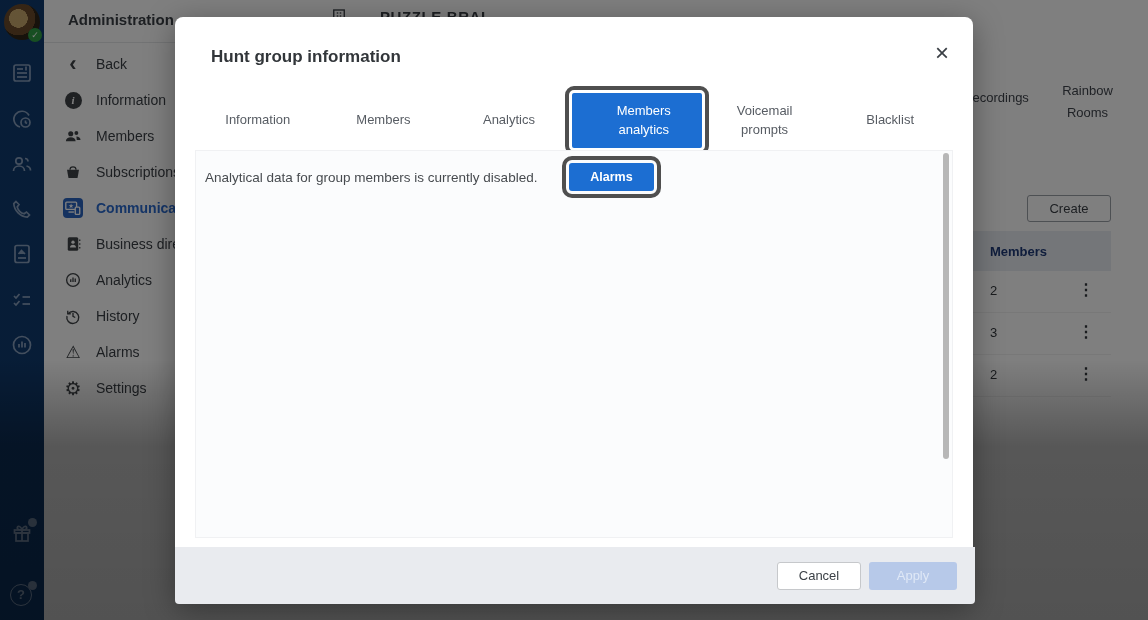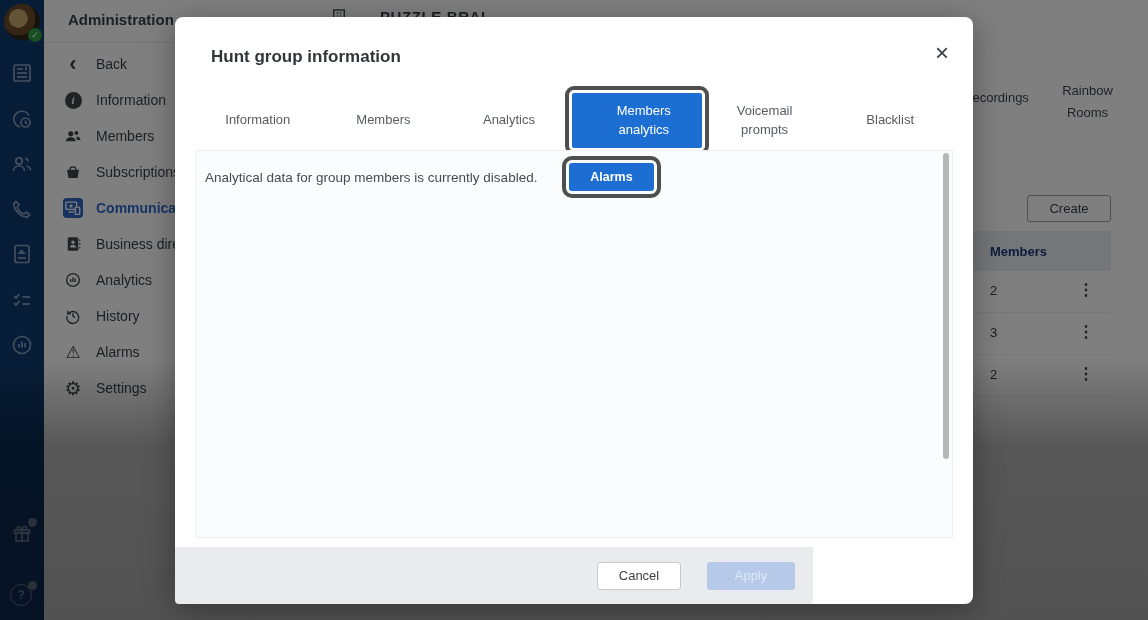--- a/index.html
+++ b/index.html
@@ -68,22 +68,22 @@
   .m-tab .t-sel { width:130px; height:55px; background:#1c6ed2; border-radius:2px; display:flex; align-items:center;
                   justify-content:center; outline:4px solid #4f4f4f; outline-offset:3px;padding-left:14px; }
   .m-tab .t-sel .t-lbl { color:#fff; max-width:80px; }
   .m-content { position:absolute; left:20px; top:133px; width:758px; height:388px; background:#fbfcfd;
                border:1px solid #f0f1f3; }
   .m-msg { position:absolute; left:9px; top:19px; font-size:13.5px; color:#474b4f; }
   .enable-btn { position:absolute; left:373px; top:12px; width:85px; height:28px; background:#1c6ed2; color:#fff;
                 font-size:12.5px; font-weight:700; border:none; border-radius:3px; cursor:pointer;
                 outline:4px solid #4f4f4f; outline-offset:3px; display:flex; align-items:center; justify-content:center; }
   .m-scroll { position:absolute; right:3px; top:2px; width:6px; height:306px; background:#b7b7b7; border-radius:3px; }
-  .m-footer { position:absolute; left:0; bottom:0; width:638px; height:57px; background:#e9ebef;
-              border-radius:0 0 4px 4px; display:flex; align-items:center; justify-content:flex-end; gap:26px; padding-right:18px; }
+  .m-footer { position:absolute; left:0; bottom:0; width:800px; height:57px; background:#e9ebef;
+              border-radius:0 0 4px 4px; display:flex; align-items:center; justify-content:flex-end; gap:8px; padding-right:18px; }
   .cancel-btn { width:84px; height:28px; background:#fff; border:1px solid #c6c8cb; border-radius:3px;
                 font-size:13px; color:#3a3f45; cursor:pointer; }
   .apply-btn { width:88px; height:28px; background:#b7c9e9; border:none; border-radius:3px;
                font-size:13px; font-weight:400; color:#dfe8f6; cursor:default; }
   button { font-family:"Liberation Sans", sans-serif; }
 </style>
 </head>
 <body>
 
 <div class="app">

